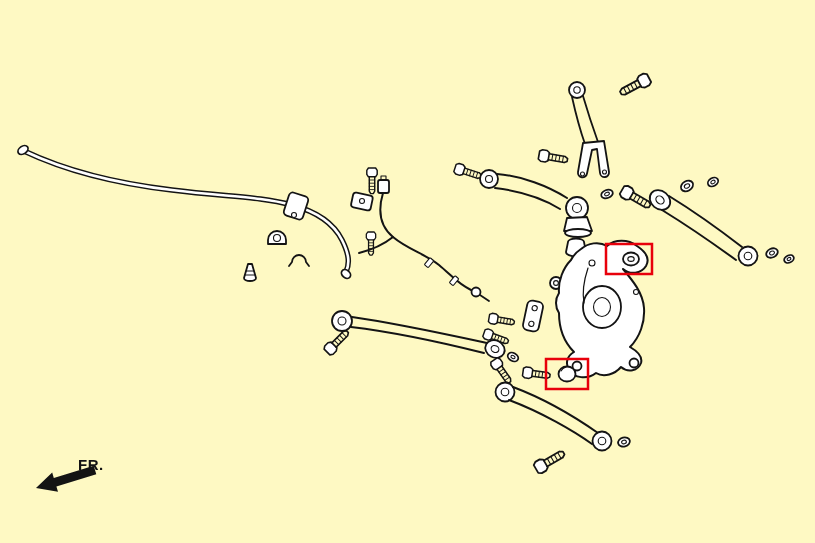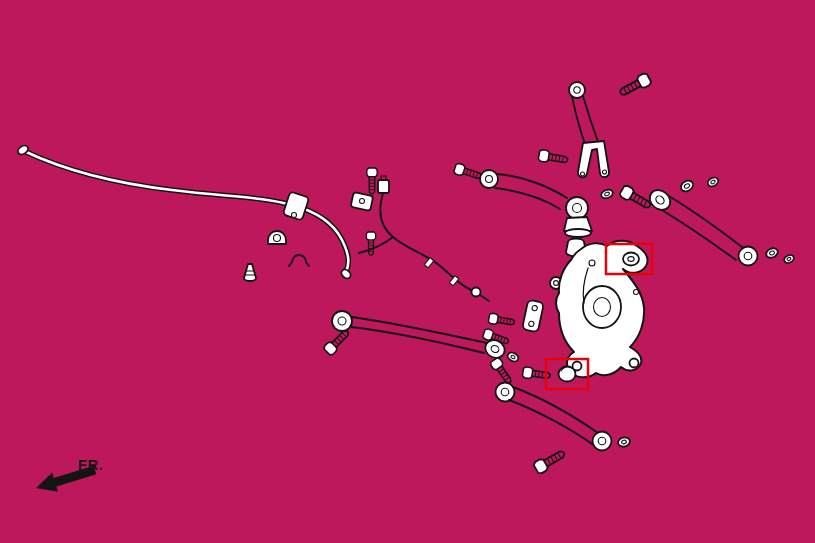--- a/index.html
+++ b/index.html
@@ -1,17 +1,17 @@
 <!DOCTYPE html>
 <html style="--line: #141414; --highlight: #e8000b;"><head>
 <meta charset="utf-8">
 <style>
   html,body{margin:0;padding:0;}
   body{width:815px;height:543px;overflow:hidden;font-family:"Liberation Sans",sans-serif;}
-  .canvas{position:relative;width:815px;height:543px;background:#be185d;}
+  .canvas{position:relative;width:815px;height:543px;background:#fef9c3;}
   svg{display:block;}
   .ln{fill:none;stroke:var(--line,#141414);stroke-linecap:round;stroke-linejoin:round;}
   .fw{fill:#ffffff;stroke:var(--line,#141414);stroke-linecap:round;stroke-linejoin:round;}
   .fb{fill:var(--line,#141414);stroke:none;}
   .s2{stroke-width:2;}
   .bl{stroke-width:1.8;}
   .blt{stroke-width:1.1;}
   .s12{stroke-width:1.2;}
   .tube-outer{fill:none;stroke:var(--line,#141414);stroke-width:5.5;stroke-linecap:round;}
   .tube-inner{fill:none;stroke:#ffffff;stroke-width:2.6;stroke-linecap:round;}

